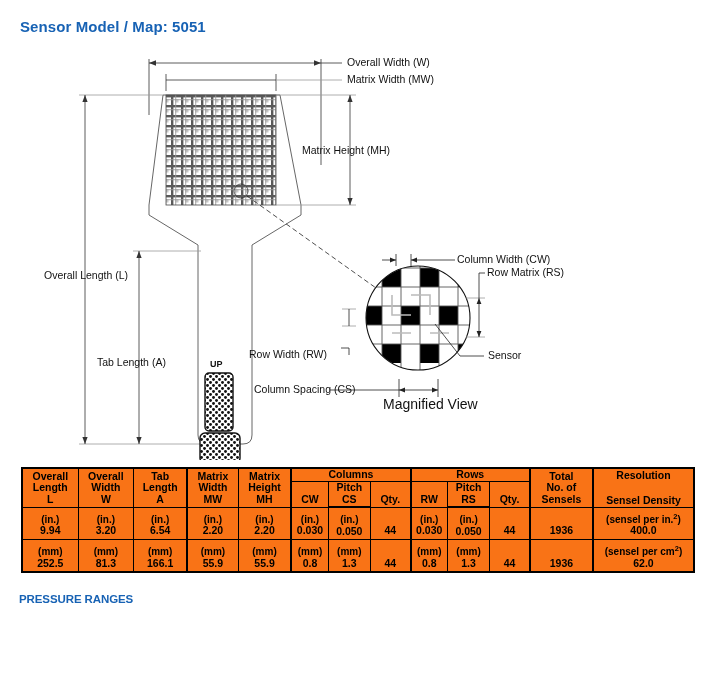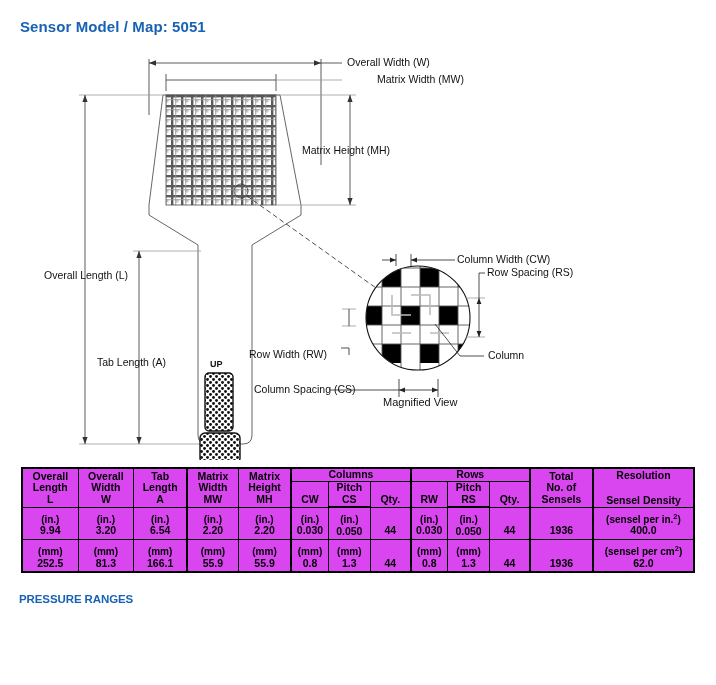--- a/index.html
+++ b/index.html
@@ -45,28 +45,28 @@
     height: 415px;
   }
   .dlabel {
     position: absolute;
     font-size: 10.5px;
     font-family: "Liberation Sans", sans-serif;
     color: #111;
     white-space: nowrap;
     line-height: 1;
   }
-  .dlabel.small { font-size: 11px; }
+  .dlabel.small { font-size: 14px; }
 
   
   table.spec, table.pressure {
     border-collapse: collapse;
     position: absolute;
     font-family: "Liberation Sans", sans-serif;
-    background: #d946ef;
+    background: #f97316;
   }
   table.spec {
     left: 21px;
     top: 467px;
     width: 674px;
   }
   table.spec th, table.spec td {
     border: 1px solid #000;
     text-align: center;
     vertical-align: middle;
@@ -286,29 +286,29 @@
     </g>
 
     <g stroke="#222" stroke-width="0.8" fill="none">
       <line x1="428" y1="215" x2="444" y2="215"></line>
       <path d="M 468 232 L 468 228 L 474 228"></path>
     </g>
   </svg>
 
   
   <div class="dlabel" style="left:336px; top:12px;">Overall Width (W)</div>
-  <div class="dlabel" style="left:336px; top:29px;margin-left:30px;">Matrix Width (MW)</div>
+  <div class="dlabel" style="left:336px; top:29px;">Matrix Width (MW)</div>
   <div class="dlabel" style="left:291px; top:100px;">Matrix Height (MH)</div>
   <div class="dlabel" style="left:33px; top:225px;">Overall Length (L)</div>
   <div class="dlabel" style="left:86px; top:312px;">Tab Length (A)</div>
   <div class="dlabel" style="left:446px; top:209px;">Column Width (CW)</div>
-  <div class="dlabel" style="left:476px; top:222px;">Row Spacing (RS)</div>
+  <div class="dlabel" style="left:476px; top:222px;">Row Matrix (RS)</div>
   <div class="dlabel" style="left:238px; top:304px;">Row Width (RW)</div>
   <div class="dlabel" style="left:243px; top:339px;">Column Spacing (CS)</div>
-  <div class="dlabel" style="left:477px; top:305px;">Column</div>
+  <div class="dlabel" style="left:477px; top:305px;">Sensor</div>
   <div class="dlabel small" style="left:372px; top:352px;">Magnified View</div>
   <div class="dlabel" style="left:199px; top:315px; font-size:9px; font-weight:bold;">UP</div>
 </div>
 
 <table class="spec">
   <thead>
     <tr>
       <th rowspan="3" class="thick-l outer-t" style="width:58px;">
         <span>Overall</span><br>
         <span>Length</span><br>

